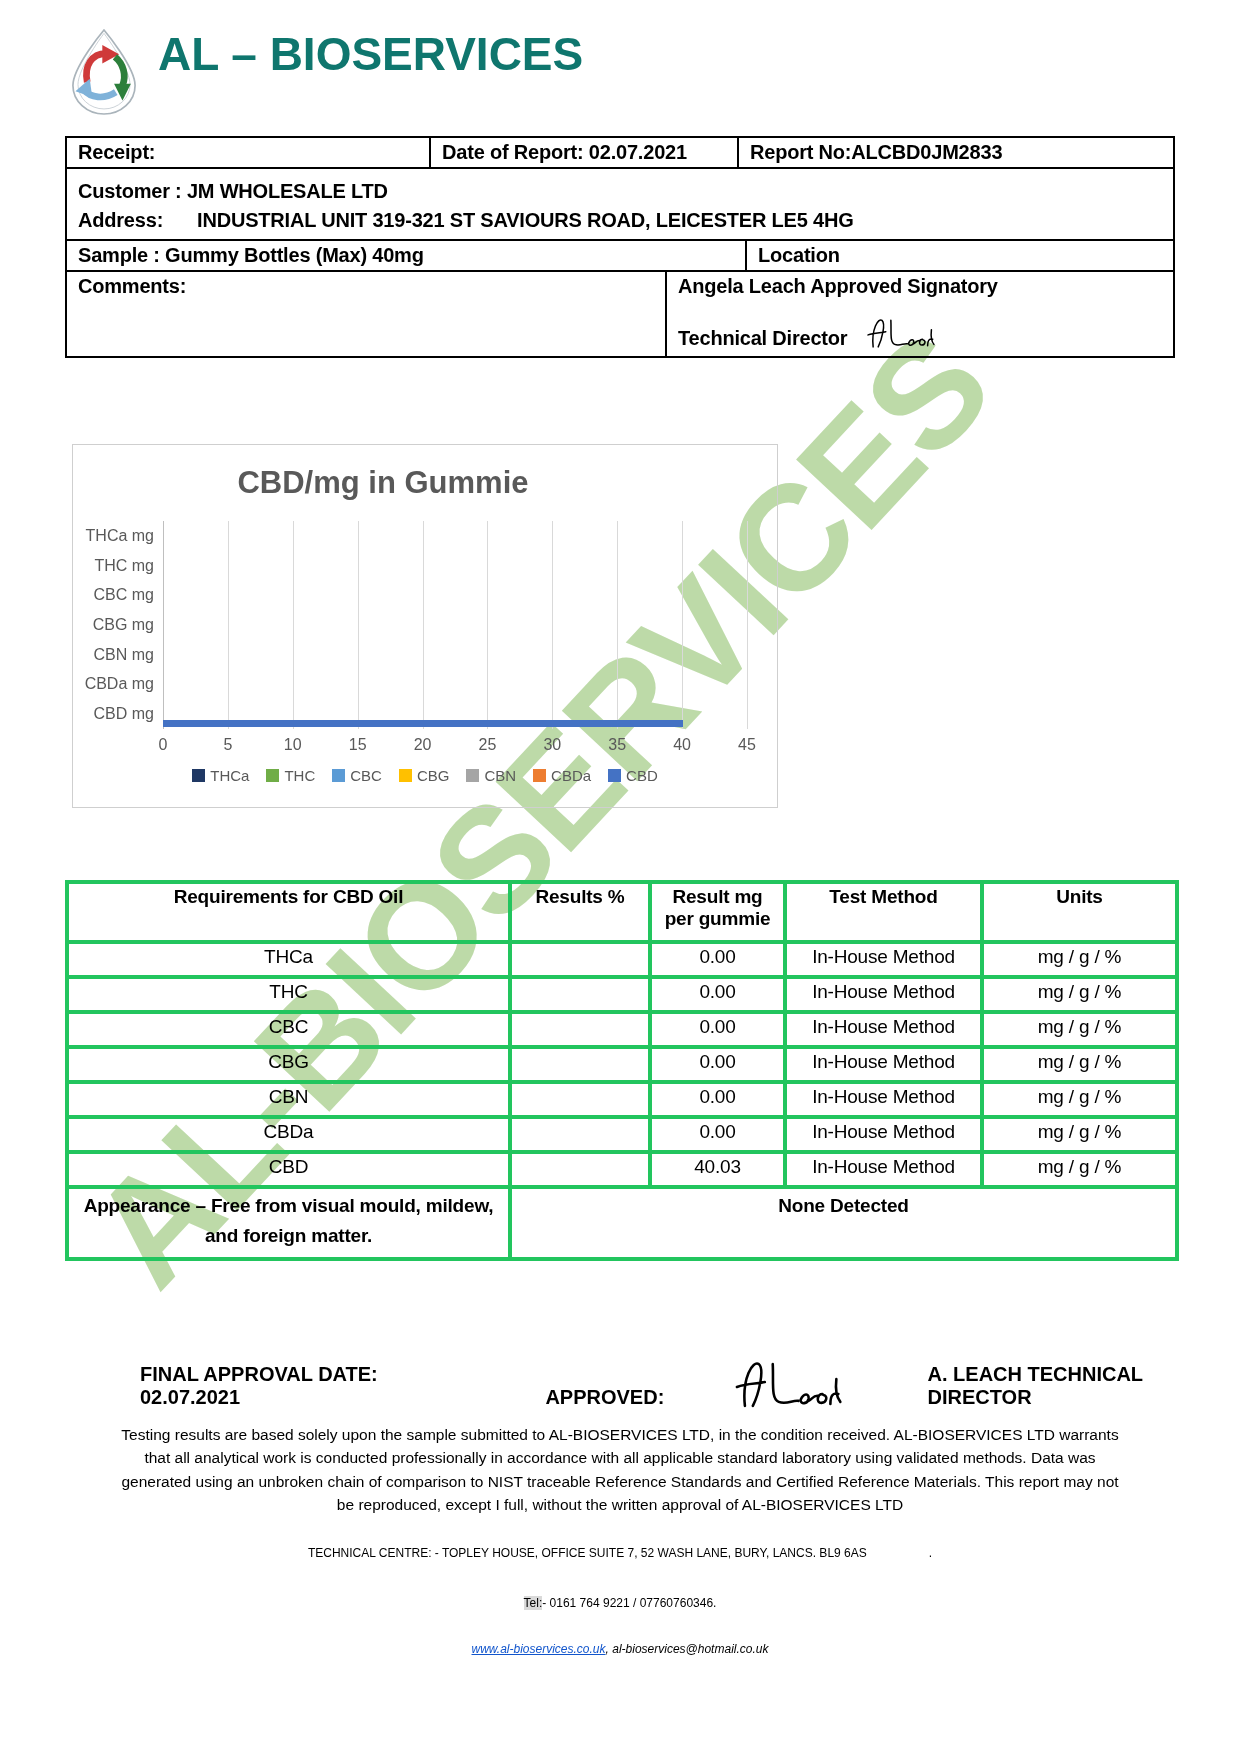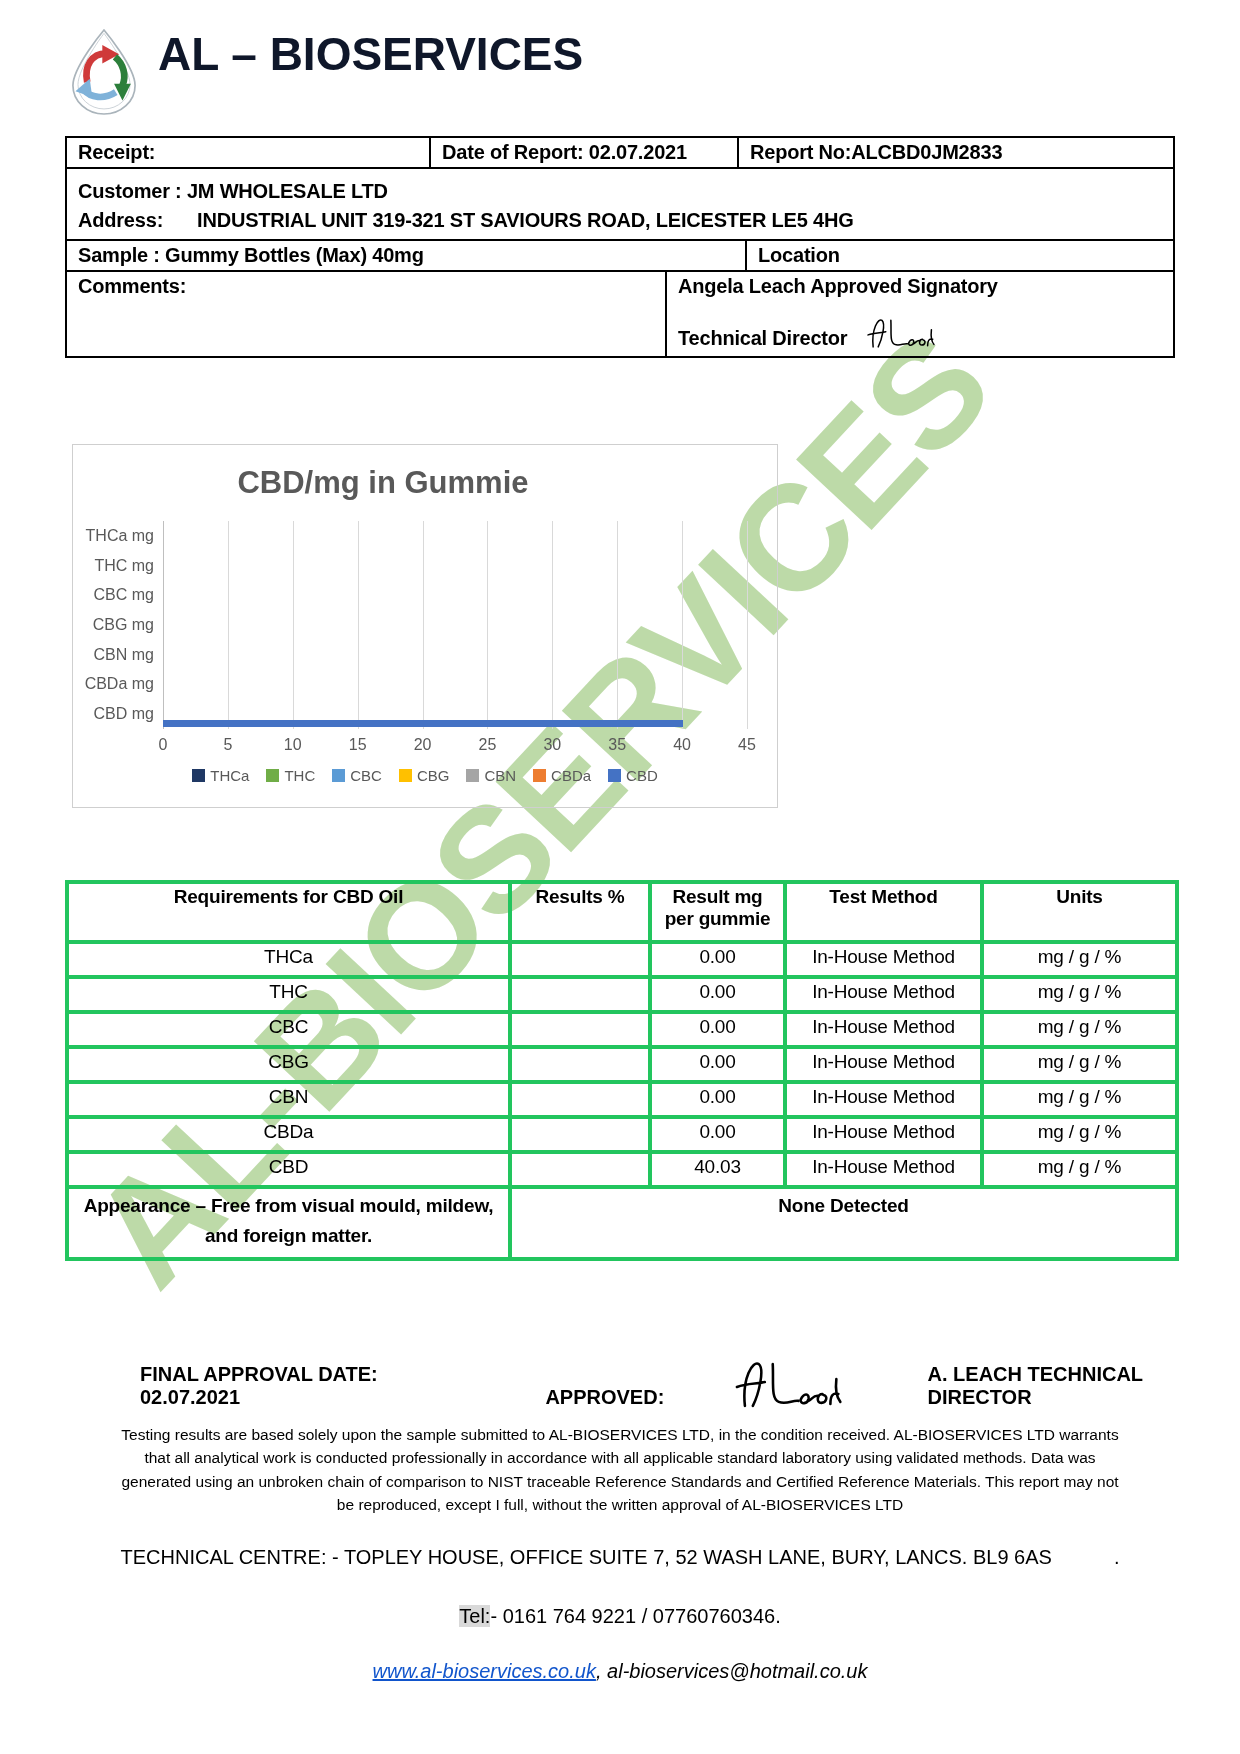--- a/index.html
+++ b/index.html
@@ -8,21 +8,21 @@
   .watermark { position:absolute; left:540px; top:810px;
                transform:translate(-50%,-50%) rotate(-47deg);
                font-size:150px; font-weight:bold; letter-spacing:-3px;
                color:rgba(177,211,153,0.85); white-space:nowrap; z-index:0; }
   .content { position:relative; z-index:1; }
 
   
   .header { display:flex; align-items:flex-start; padding:26px 0 0 62px; }
   .logo { width:84px; height:92px; }
   .brand { margin-left:12px; margin-top:4px; }
-  .brand-title { font-size:46px; font-weight:bold; color:#0f172a; line-height:1.05; }
+  .brand-title { font-size:46px; font-weight:bold; color:#0f766e; line-height:1.05; }
   .brand-sub { font-size:31px; color:#5d6f61; margin-top:1px; }
 
   
   .info-table { margin:18px 65px 0 65px; width:1106px; border:2px solid #000; }
   .irow { display:flex; border-top:2px solid #000; }
   .irow:first-child { border-top:none; }
   .icell { border-left:2px solid #000; padding:3px 11px; font-weight:bold; font-size:20px;
            letter-spacing:-0.2px; box-sizing:border-box; }
   .icell:first-child { border-left:none; }
   .c-receipt { width:362px; } .c-date { width:308px; } .c-report { flex:1; }
@@ -61,21 +61,21 @@
   .results td { height:27px; }
   .results .appearance td { font-weight:bold; height:64px; line-height:30px; }
 
   
   .approval { display:flex; align-items:flex-end; margin:92px 0 0 140px;
               font-weight:bold; font-size:20px;gap:43px; }
   .approval .gap1 { margin-left:32px; }
   .sig-big { height:62px; margin:0 26px -6px 22px; }
   .disclaimer { width:1010px; margin:14px auto 0 auto; text-align:center;
                 font-size:15.5px; line-height:1.5; }
-  .footer-line { text-align:center; font-size:20px; }
+  .footer-line { text-align:center; font-size:12px; }
   .f1 { margin-top:30px; } .f1 .dot { margin-left:62px; }
   .f2 { margin-top:36px; } .f2 .hl { background:#d9d9d9; }
   .f3 { margin-top:32px;font-style:italic; }
   .weblink { color:#1155cc; text-decoration:underline; }
 </style>
 </head>
 <body>
 
 <div class="page">
 

